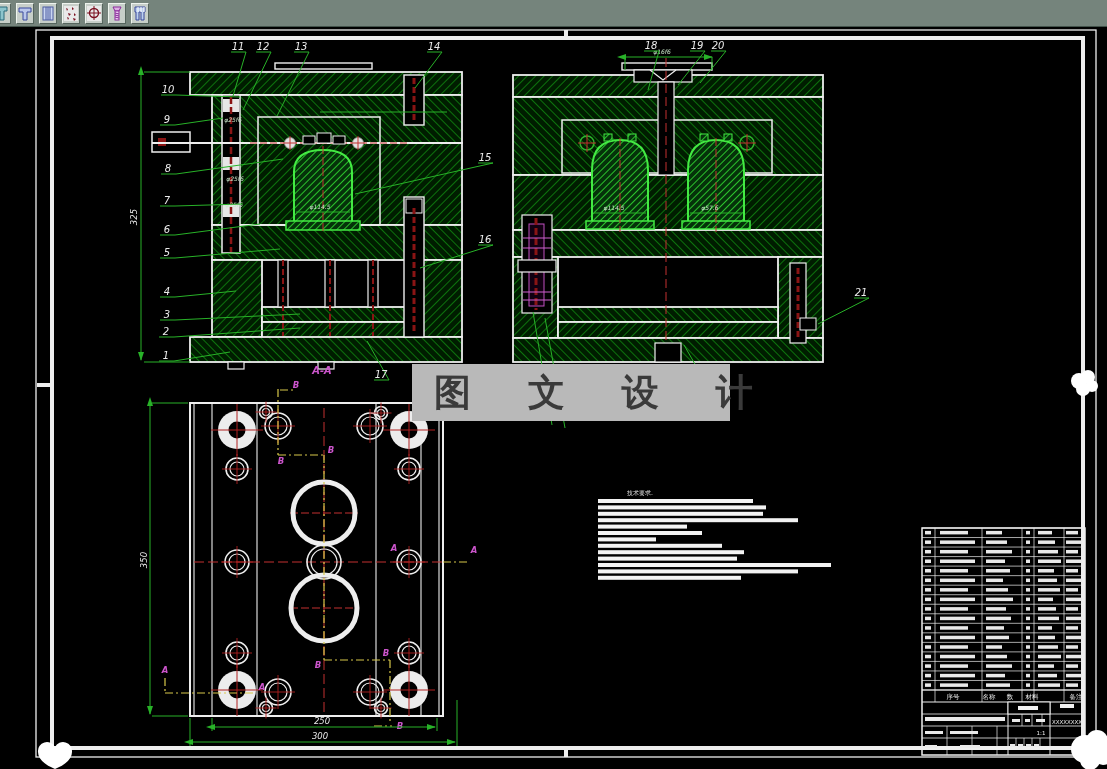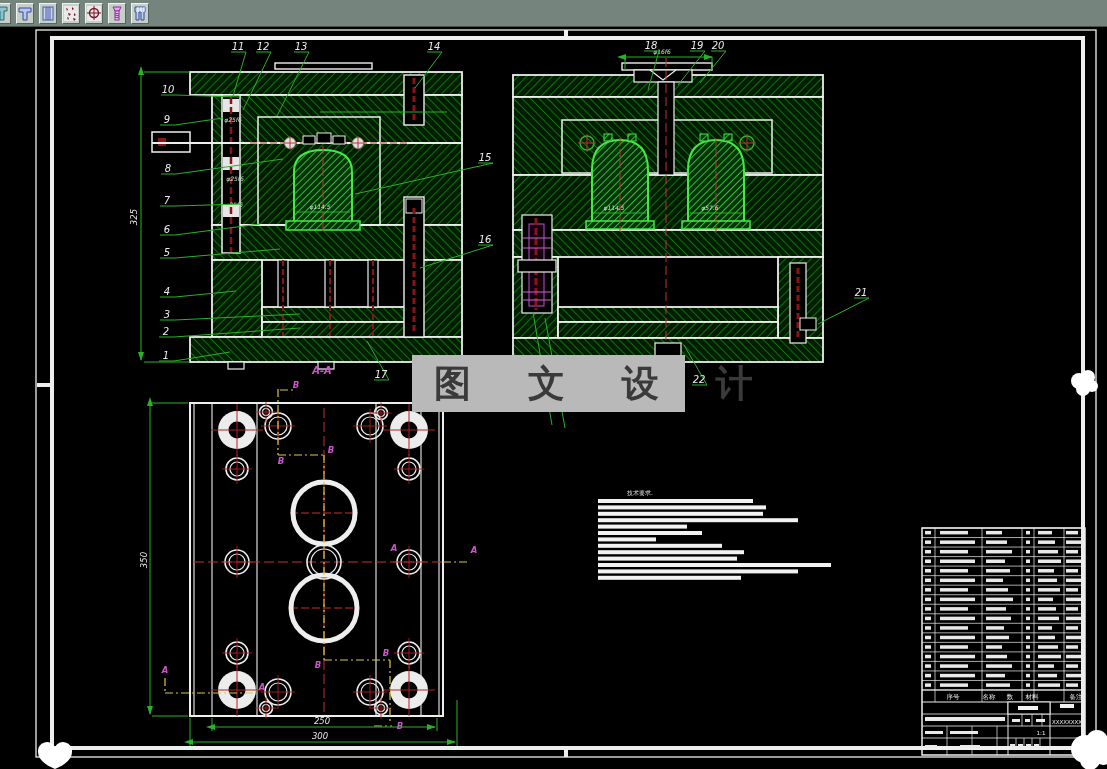--- a/index.html
+++ b/index.html
@@ -1,21 +1,21 @@
 <!DOCTYPE html>
 <html><head>
 <meta charset="utf-8">
 <style>
   html,body{margin:0;padding:0;}
   body{width:1107px;height:769px;position:relative;overflow:hidden;background:#000;font-family:"DejaVu Sans",sans-serif;}
   .toolbar{position:absolute;top:0;left:0;width:1107px;height:26px;background:#75847c;border-bottom:1px solid #42524a;z-index:30;display:flex;align-items:center;}
   .tbtn{width:18px;height:21px;margin-left:5px;background:#c7cfc9;border:1px solid #55655d;border-top-color:#eef4ee;border-left-color:#eef4ee;display:flex;align-items:center;justify-content:center;box-sizing:border-box;}
   .tbtn:first-child{margin-left:-7px;}
   #cad{position:absolute;left:0;top:0;z-index:10;}
-  .wmark{position:absolute;left:412px;top:355px;width:273px;height:57px;background:#b9b9b9;z-index:20;
+  .wmark{position:absolute;left:412px;top:364px;width:318px;height:57px;background:#b9b9b9;z-index:20;
          font-family:"DejaVu Serif",serif;font-size:37px;font-weight:bold;color:#3a3a3a;
          letter-spacing:22px;text-indent:22px;line-height:56px;white-space:nowrap;}
   text{text-anchor:middle;}
   .t-call{font:italic 10px "DejaVu Sans",sans-serif;fill:#ececec;}
   .t-dim{font:italic 8.5px "DejaVu Sans",sans-serif;fill:#e8e8e8;}
   .t-dims{font:italic 6px "DejaVu Sans",sans-serif;fill:#c9e6c9;}
   .t-mag{font:italic bold 10px "DejaVu Sans",sans-serif;fill:#cc55cc;}
   .t-magS{font:italic bold 8.5px "DejaVu Sans",sans-serif;fill:#cc55cc;}
   .t-tech{font:6px "DejaVu Sans",sans-serif;fill:#e2e2e2;}
   .t-bom{font:6.5px "DejaVu Sans",sans-serif;fill:#efefef;}

